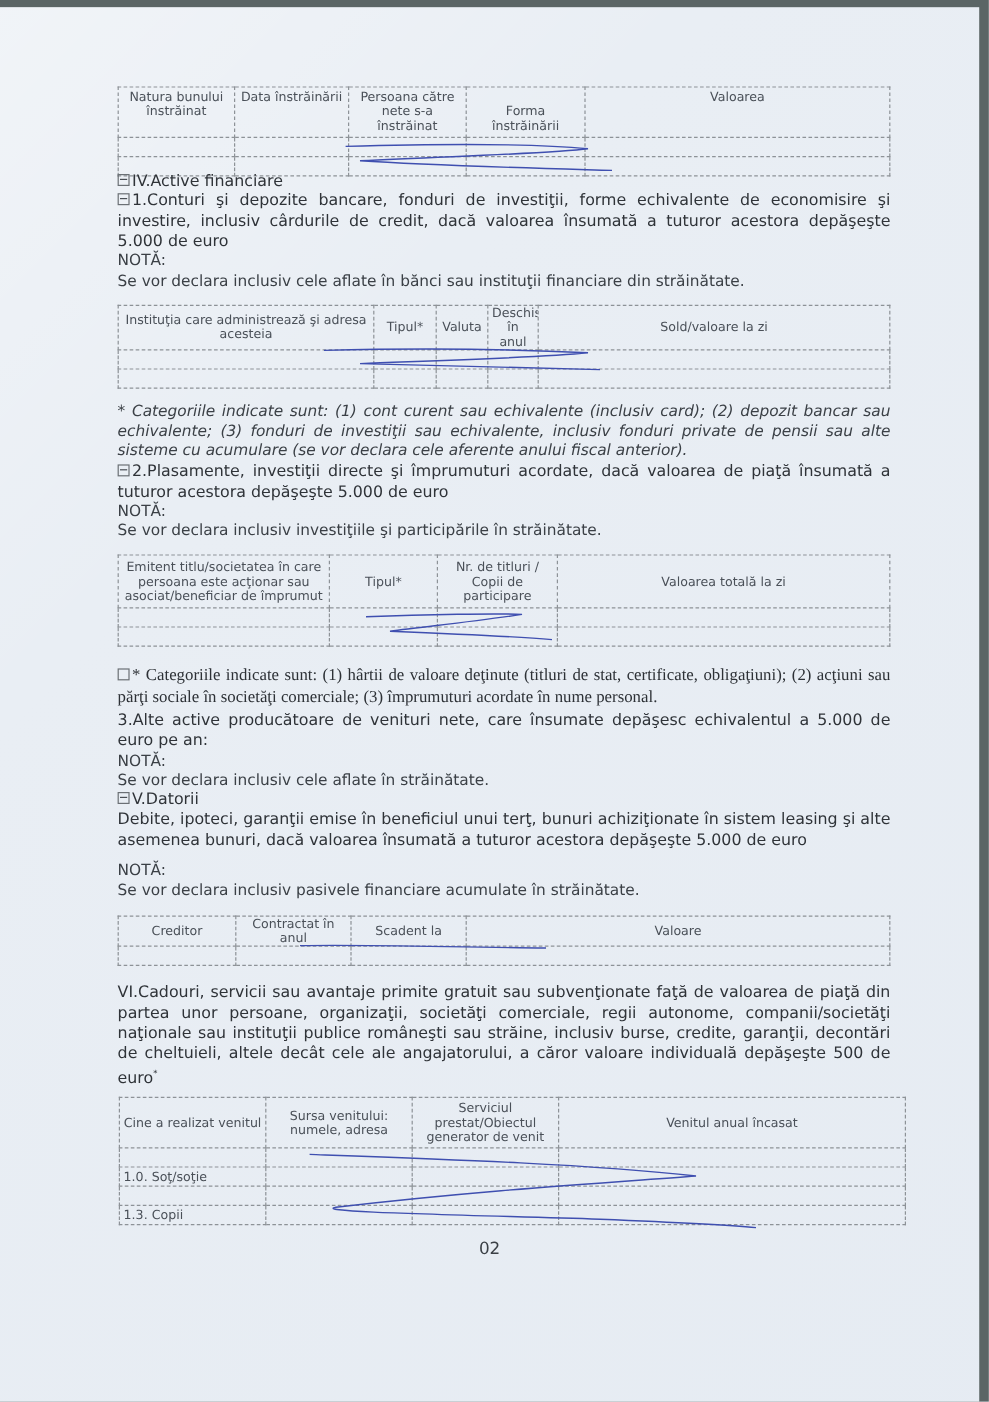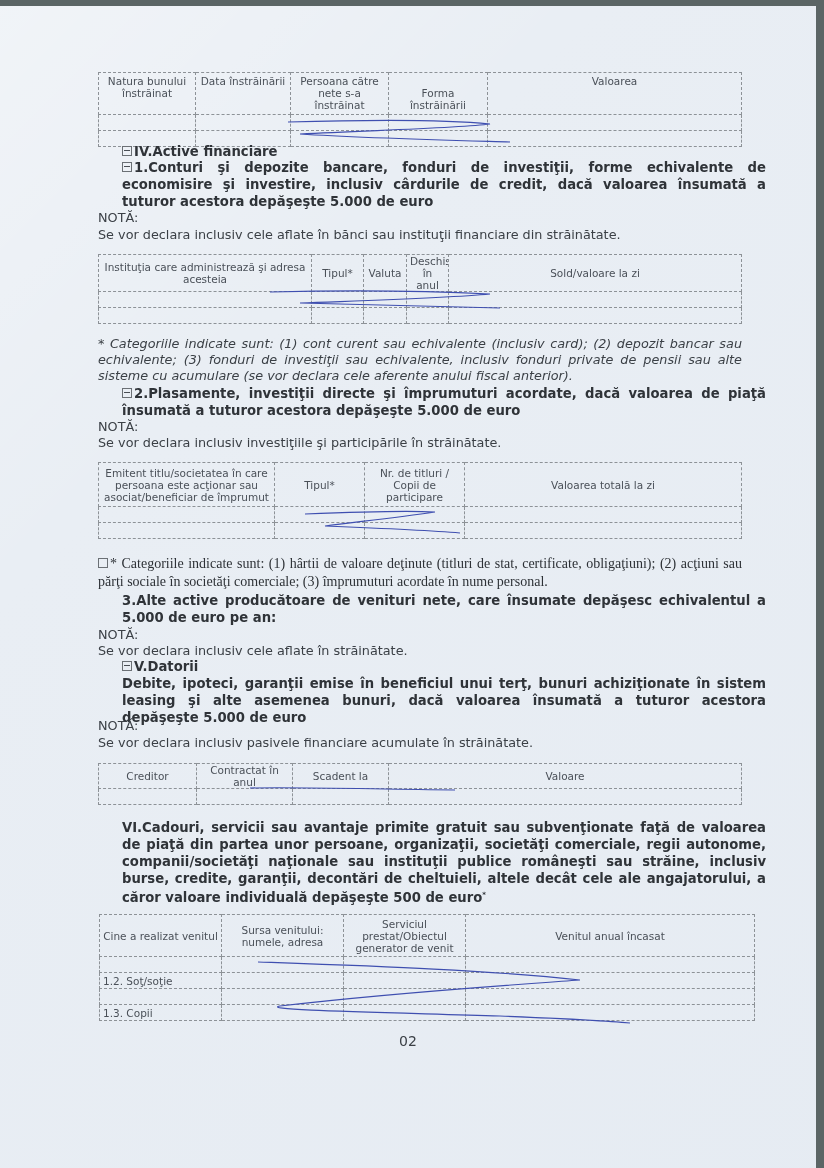--- a/index.html
+++ b/index.html
@@ -18,21 +18,21 @@
   table.grid {
     position:absolute; border-collapse:collapse; table-layout:fixed;
     font-size:10.5px; color:#4a5058;
   }
   table.grid td, table.grid th {
     border:1px dashed #8d9297; padding:0 3px; vertical-align:middle;
     text-align:center; font-weight:normal; line-height:12px;
     overflow:hidden;
   }
   table.grid td.left { text-align:left; }
-  .sec-title { font-weight:bold; font-size:13.2px; color:#2f3338; line-height:17px;margin-left:24px; }
+  .sec-title { font-weight:normal; font-size:13.2px; color:#2f3338; line-height:17px; }
   .note { font-size:12.8px; color:#3b4046; line-height:15px; }
   .italic { font-style:italic; font-size:12.8px; color:#3b4046; line-height:16px; }
   .serif { font-family:"Liberation Serif", serif; font-size:14px; color:#2d3136; line-height:18px; }
   .just { text-align:justify; text-align-last:left; }
   .boxicon { display:inline-block; width:8px; height:8px; border:1px solid #6b7075; position:relative; margin-right:2px; vertical-align:0px; }
   .boxicon.minus::after { content:""; position:absolute; left:1px; right:1px; top:3px; height:1px; background:#4a4f55; }
   .scribble { position:absolute; pointer-events:none; }
   sup { font-size:7px; }
 </style>
 </head>
@@ -220,21 +220,21 @@
       <th>Serviciul prestat/Obiectul generator de venit</th>
       <th>Venitul anual încasat</th>
     </tr>
     <tr style="height:16px">
       <td class="left"></td>
       <td></td>
       <td></td>
       <td></td>
     </tr>
     <tr style="height:16px">
-      <td class="left">1.2. Soţ/soţie</td>
+      <td class="left">1.0. Soţ/soţie</td>
       <td></td>
       <td></td>
       <td></td>
     </tr>
     <tr style="height:16px">
       <td class="left"></td>
       <td></td>
       <td></td>
       <td></td>
     </tr>

